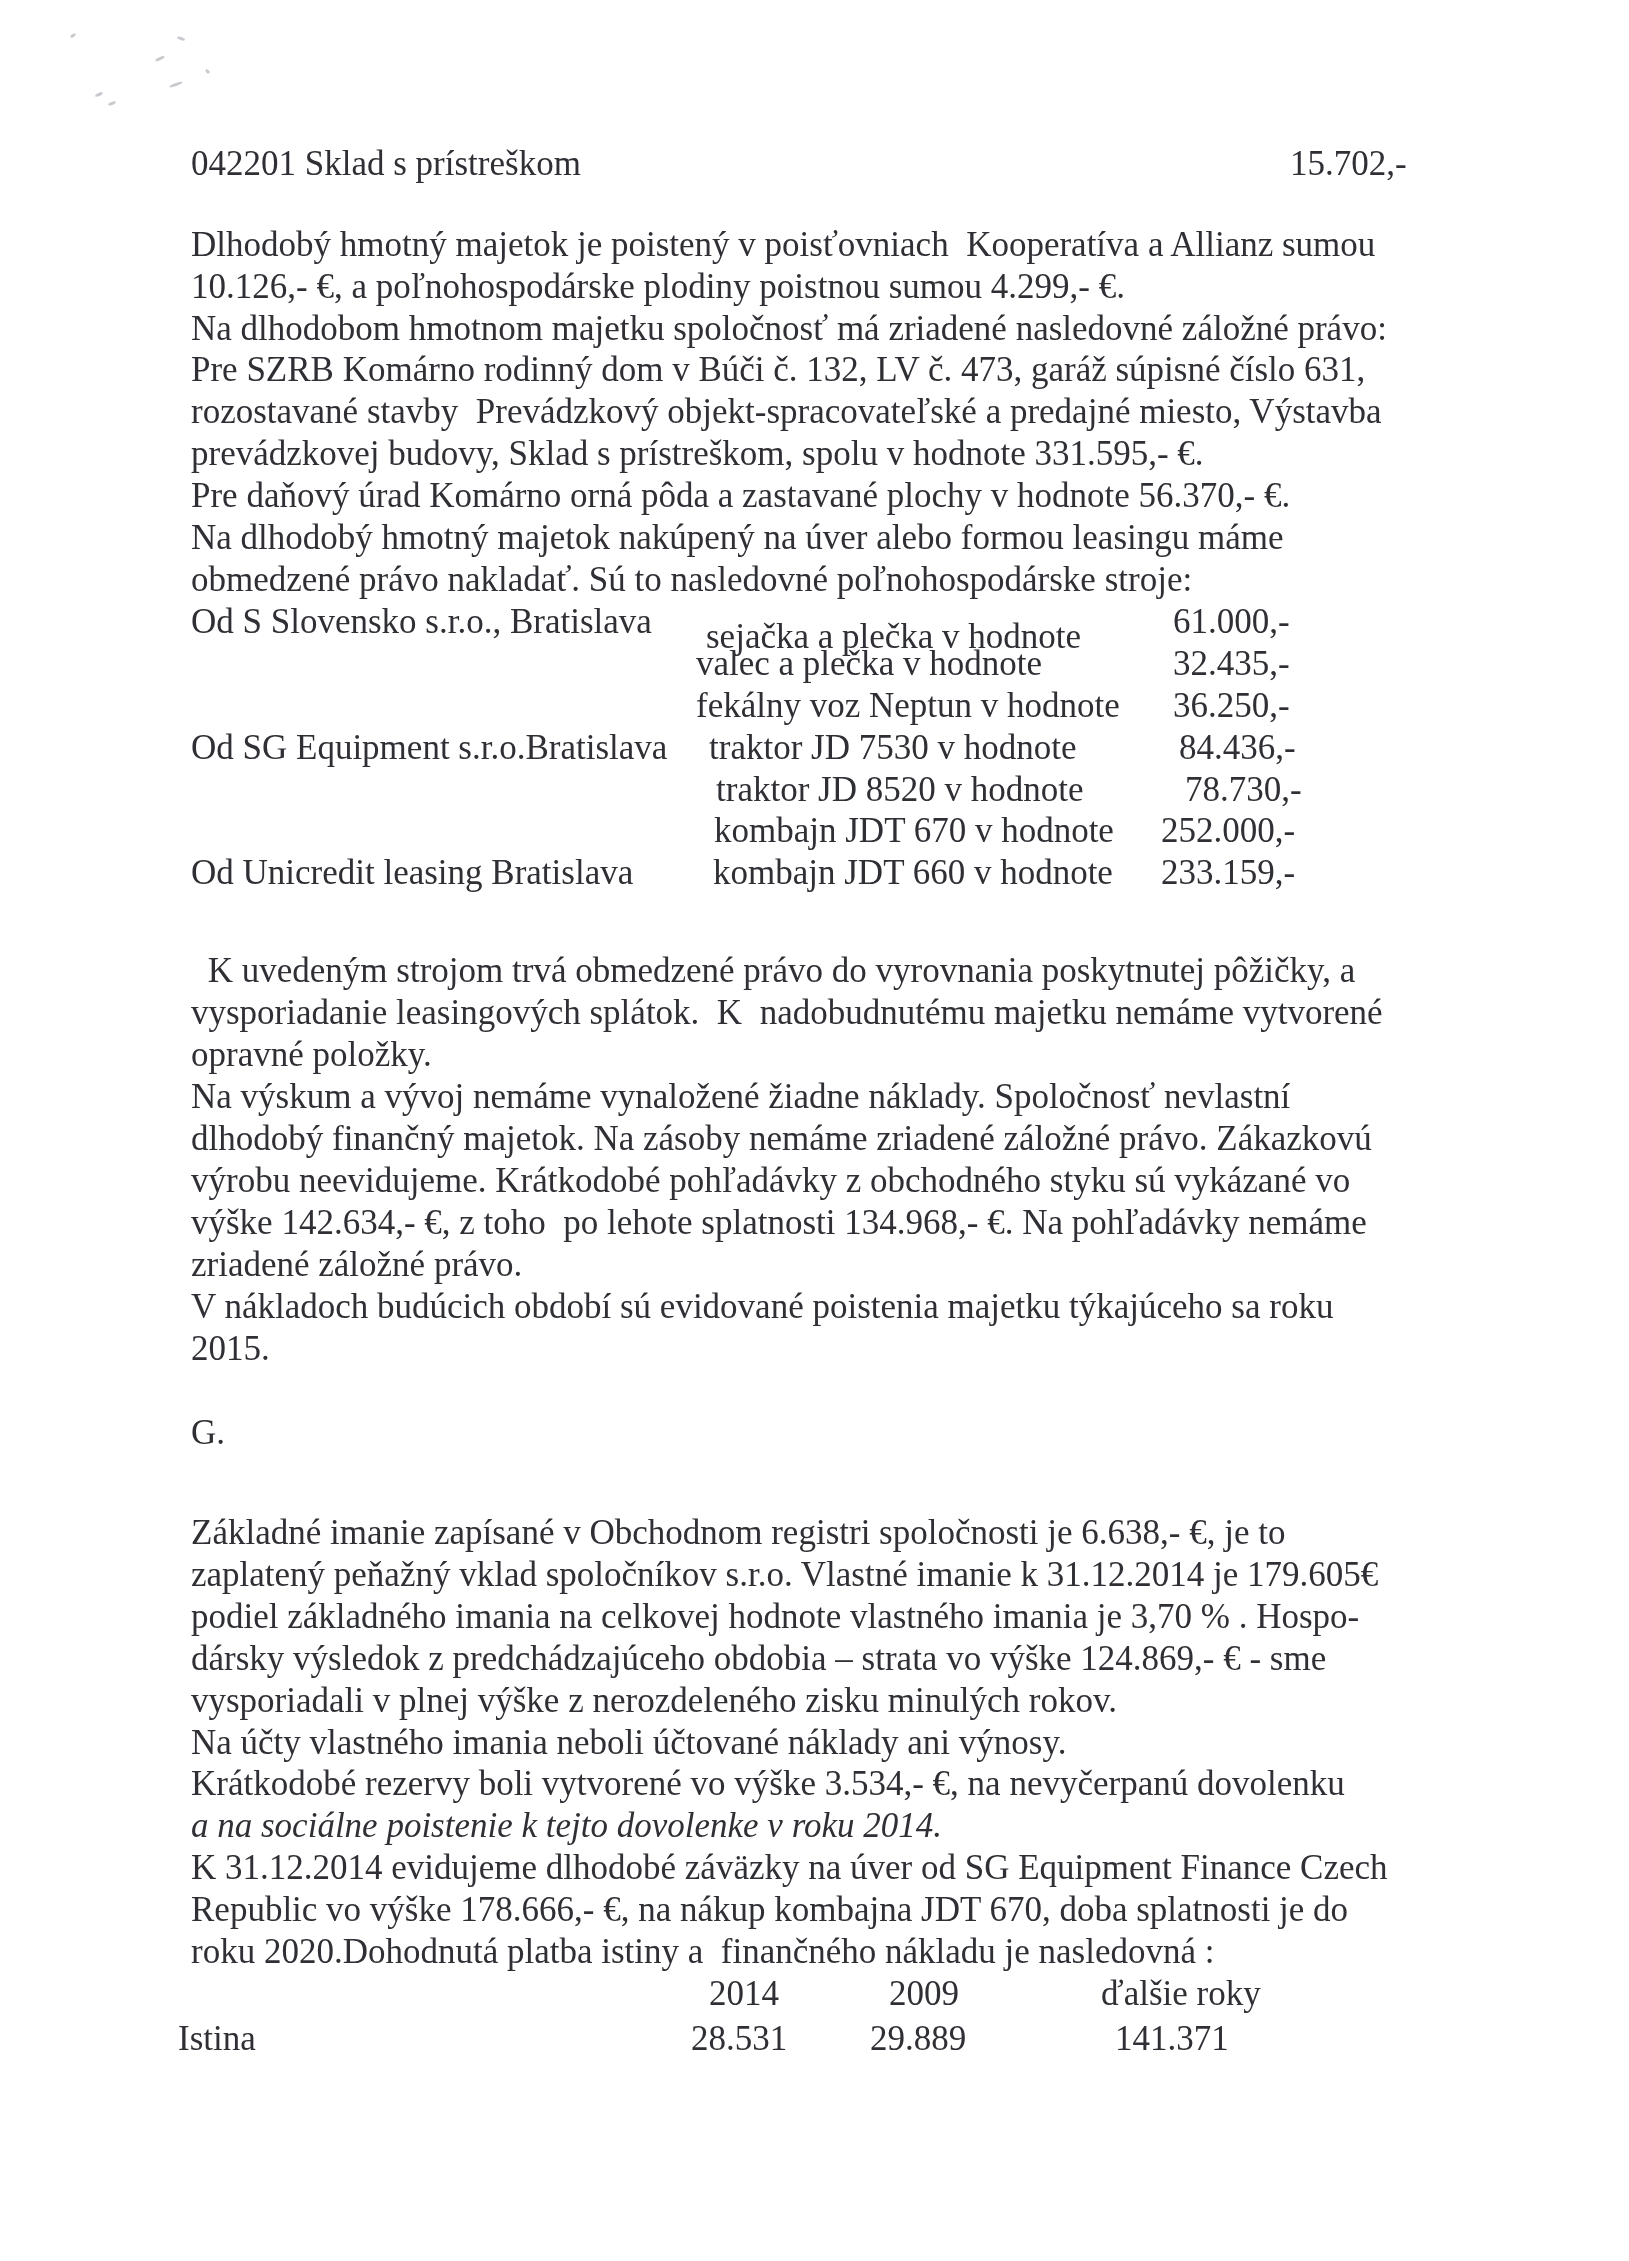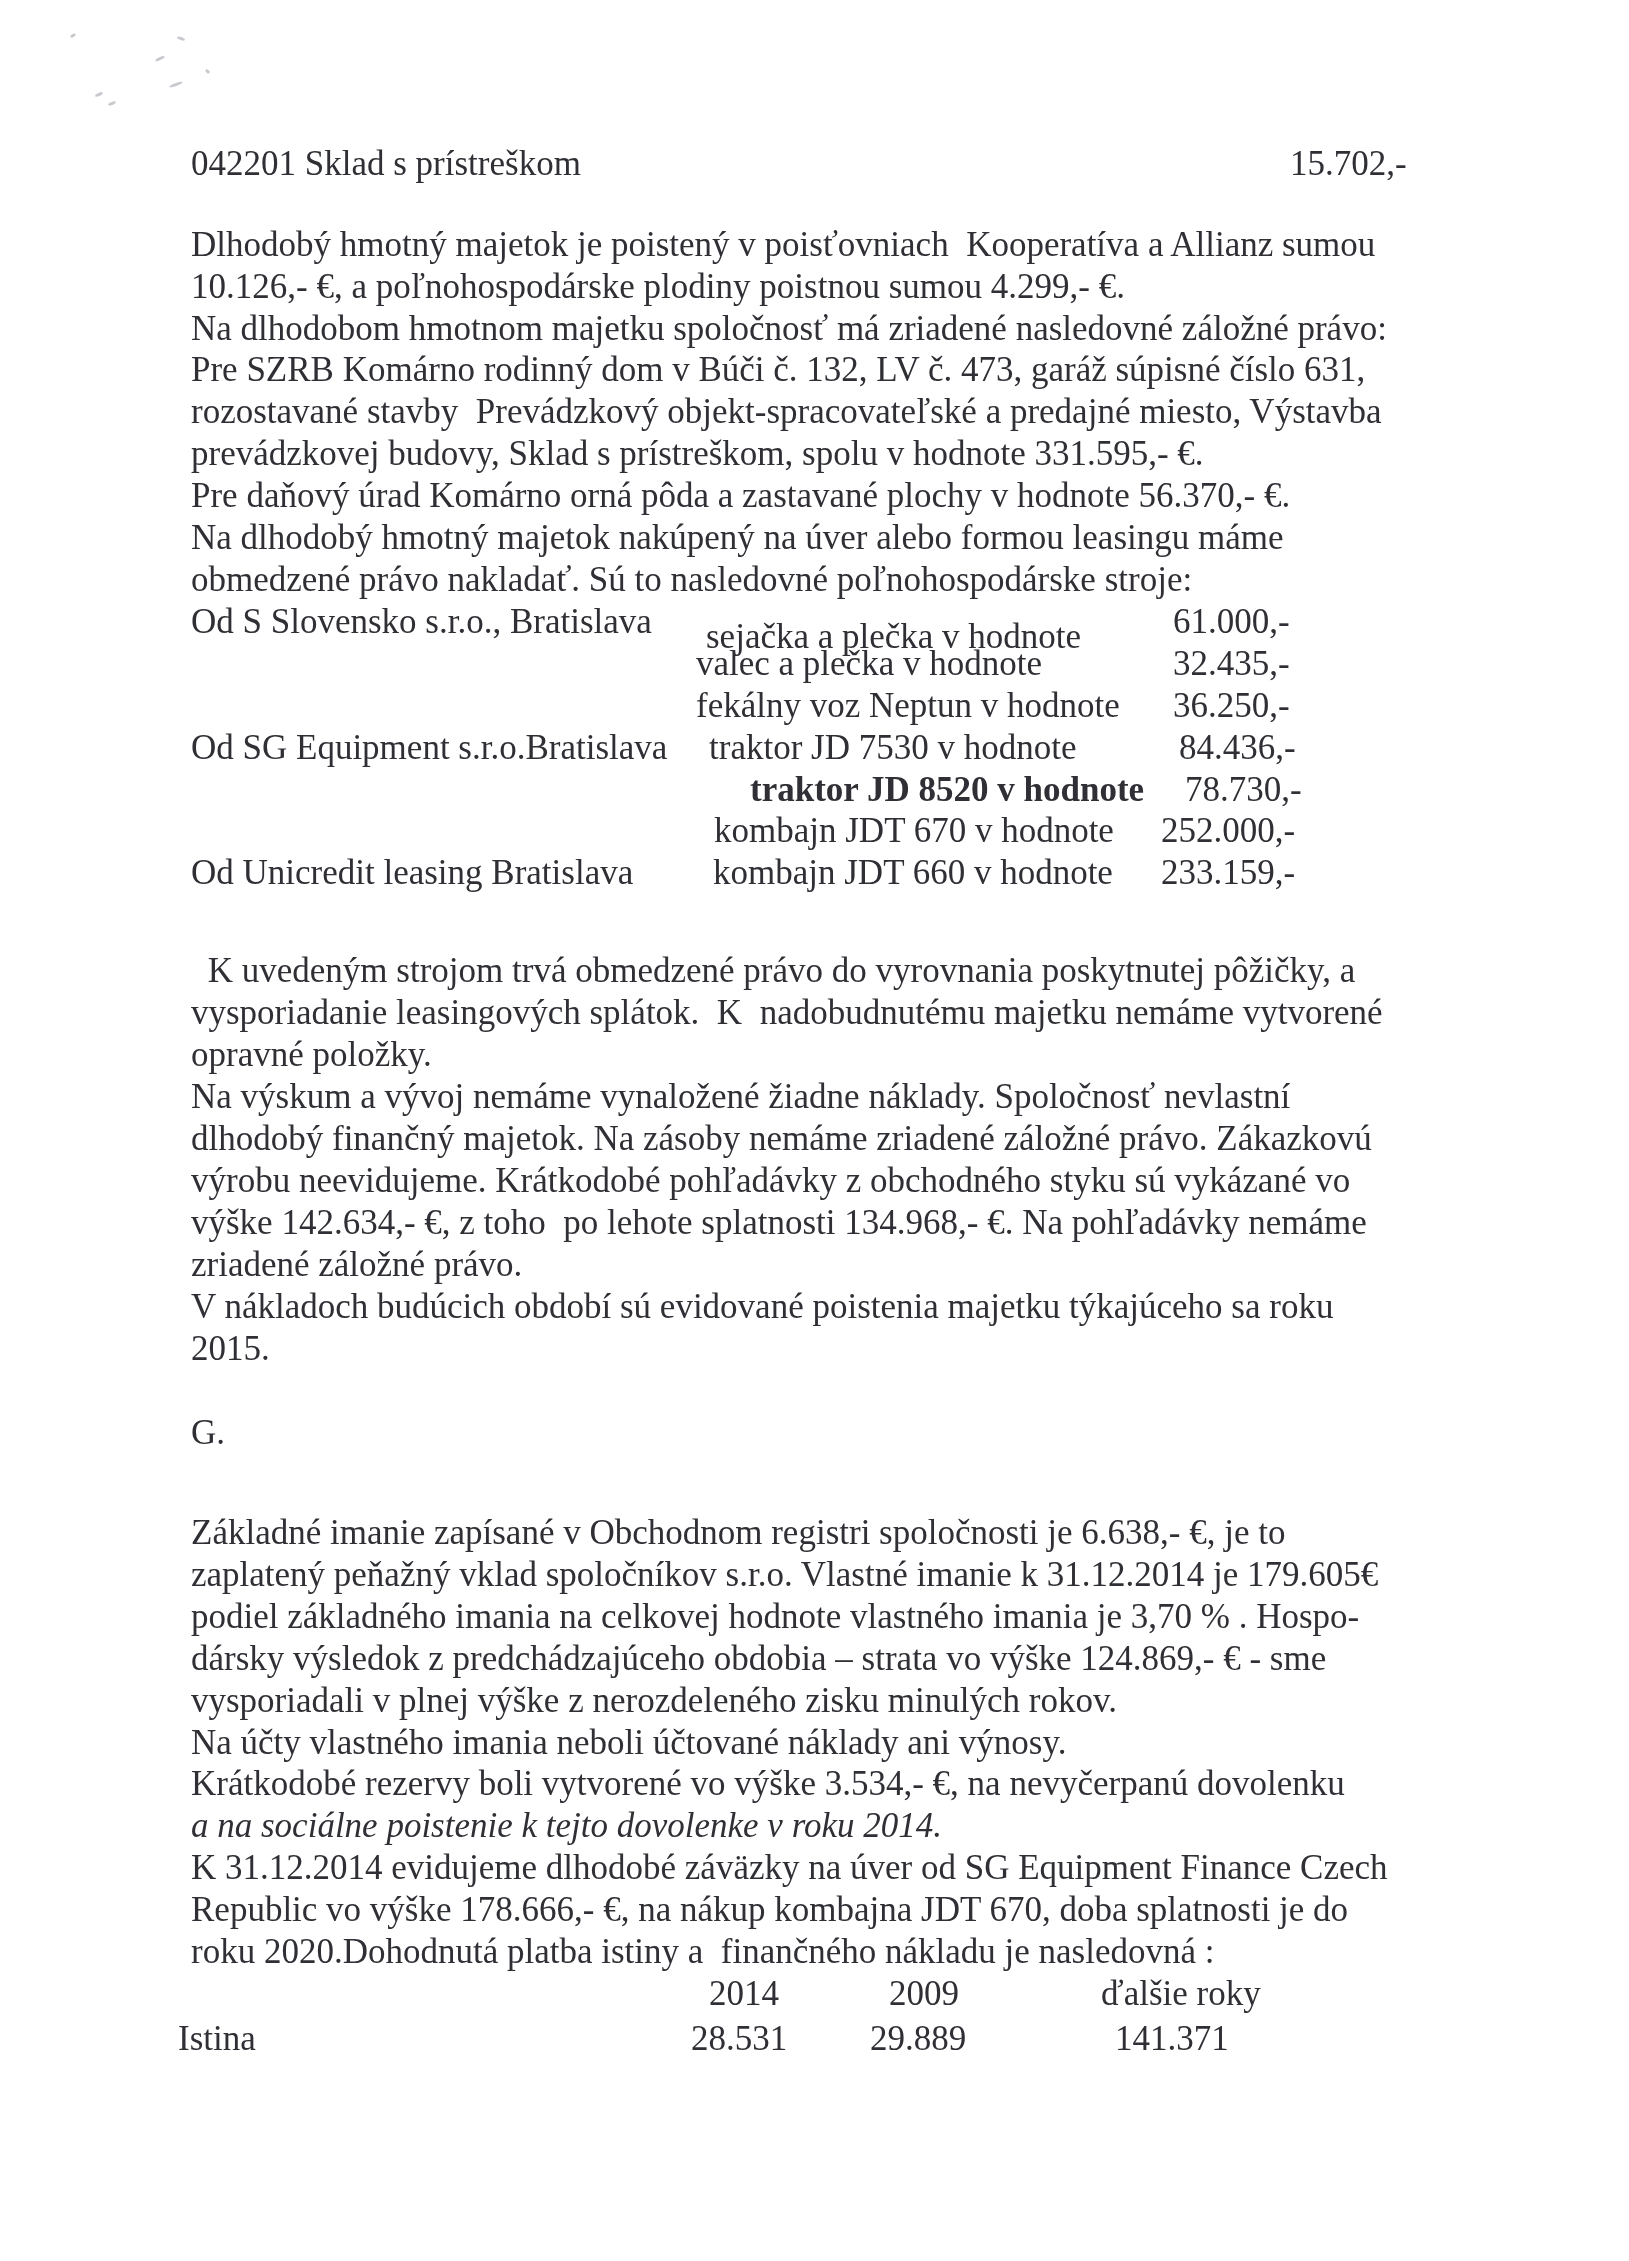--- a/index.html
+++ b/index.html
@@ -55,21 +55,21 @@
     <div>
       <div class="abs" style="left:696px;top:685px;">fekálny voz Neptun v hodnote</div>
       <div class="abs" style="left:1173px;top:685px;">36.250,-</div>
     </div>
     <div>
       <div class="abs" style="left:191px;top:727px;">Od SG Equipment s.r.o.Bratislava</div>
       <div class="abs" style="left:709px;top:727px;">traktor JD 7530 v hodnote</div>
       <div class="abs" style="left:1179px;top:727px;">84.436,-</div>
     </div>
     <div>
-      <div class="abs" style="left:750px;top:769px;font-weight:bold;">traktor JD 8520 v hodnote</div>
+      <div class="abs" style="left:716px;top:769px;">traktor JD 8520 v hodnote</div>
       <div class="abs" style="left:1185px;top:769px;">78.730,-</div>
     </div>
     <div>
       <div class="abs" style="left:714px;top:810px;">kombajn JDT 670 v hodnote</div>
       <div class="abs" style="left:1161px;top:810px;">252.000,-</div>
     </div>
     <div>
       <div class="abs" style="left:191px;top:852px;">Od Unicredit leasing Bratislava</div>
       <div class="abs" style="left:713px;top:852px;">kombajn JDT 660 v hodnote</div>
       <div class="abs" style="left:1161px;top:852px;">233.159,-</div>

